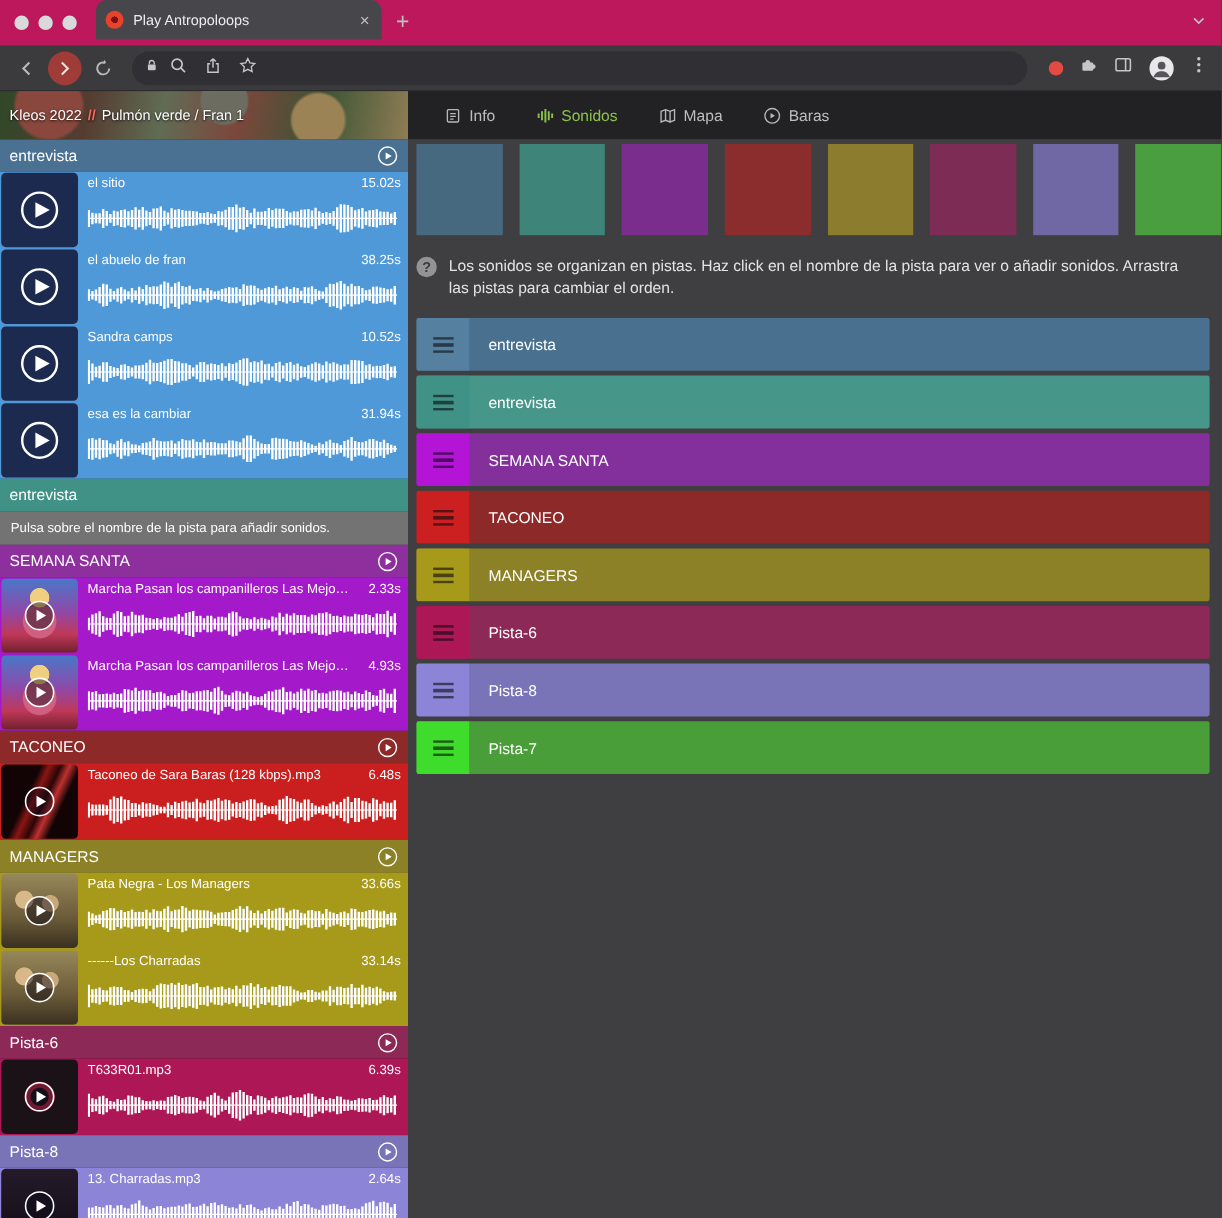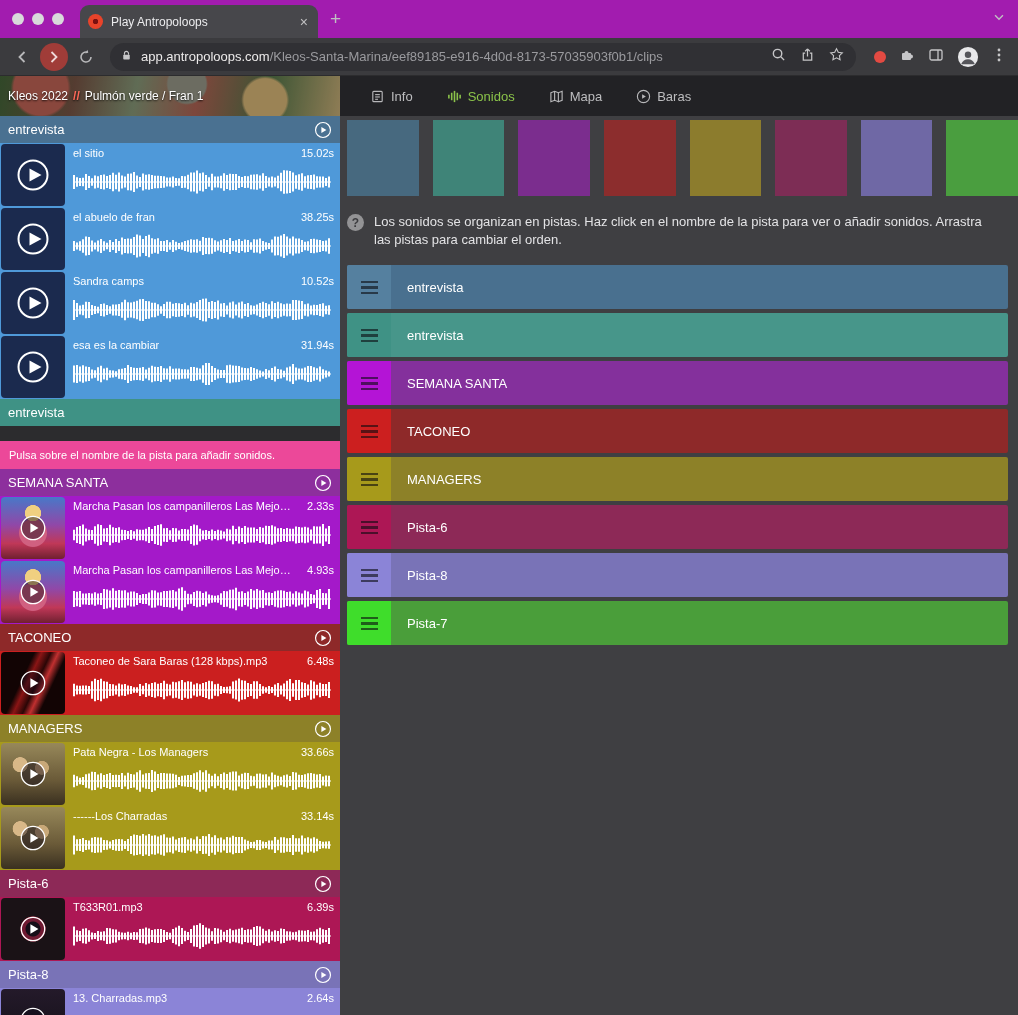--- a/index.html
+++ b/index.html
@@ -1,21 +1,21 @@
 <!DOCTYPE html>
 <html><head>
 <meta charset="utf-8">
 <style>
   *{margin:0;padding:0;box-sizing:border-box}
   html,body{width:1018px;height:1015px;overflow:hidden;background:#3f3f42;
     font-family:"Liberation Sans",sans-serif;}
   .window{width:1018px;height:1015px;position:relative;overflow:hidden}
 
   
-  .tabstrip{height:38px;background:#a21caf;display:flex;align-items:flex-end;position:relative}
+  .tabstrip{height:38px;background:#be185d;display:flex;position:relative}
   .traffic{display:flex;gap:8px;align-items:center;height:38px;padding:0 16px 0 12px}
   .tl-dot{width:12px;height:12px;border-radius:50%;background:#d9d9db;display:inline-block}
   .tab{width:238px;height:33px;background:#47474b;border-radius:9px 9px 0 0;display:flex;align-items:center;
     padding:0 8px;gap:8px}
   .favicon{width:15px;height:15px;border-radius:50%;background:radial-gradient(circle at 50% 50%, #7a1010 0 26%, #e8432a 27%);flex-shrink:0}
   .tab-title{font-size:12px;color:#ececee;flex:1;white-space:nowrap;overflow:hidden}
   .tab-close{color:#c0c0c2;font-size:14px;line-height:1;cursor:default;padding:2px}
   .newtab{color:#c0c0c2;font-size:19px;padding:0 12px;align-self:center;line-height:38px}
   .tab-search{position:absolute;right:12px;top:10px}
 
@@ -148,21 +148,20 @@
           <path d="M9.3 0.8l1 2.8-2.9.8z" fill="#b8b8ba"></path>
         </svg>
     </span>
     <div class="omnibox">
       <span>
         <svg width="13" height="13" viewBox="0 0 16 16">
             <rect x="4" y="7" width="8" height="6" rx="1" fill="#c6c6c8"></rect>
             <path d="M5.5 7V5.5a2.5 2.5 0 0 1 5 0V7" fill="none" stroke="#c6c6c8" stroke-width="1.4"></path>
           </svg>
       </span>
-      <span class="url"><span class="domain">app.antropoloops.com</span><span class="path">/Kleos-Santa-Marina/eef89185-e916-4d0d-8173-57035903f0b1/clips</span></span>
       <span class="omni-icons">
         <span>
           <svg width="15" height="15" viewBox="0 0 16 16">
               <circle cx="7" cy="7" r="4.5" fill="none" stroke="#c6c6c8" stroke-width="1.5"></circle>
               <line x1="10.5" y1="10.5" x2="14" y2="14" stroke="#c6c6c8" stroke-width="1.5"></line>
             </svg>
         </span>
         <span>
           <svg width="15" height="15" viewBox="0 0 16 16" fill="none" stroke="#c6c6c8" stroke-width="1.3">
               <path d="M5.5 6.5H3.5v7.5h9V6.5h-2"></path>
@@ -349,21 +348,21 @@
                   <line x1="0" y1="15" x2="258" y2="15" stroke="#fff" stroke-width="1"></line>
                   <path d="M1 6.6V23.4M4 5.9V24.1M7 7.5V22.5M10 6.3V23.7M13 7.6V22.4M16 7.9V22.1M19 10.4V19.6M22 11.2V18.8M25 8.3V21.7M28 6.8V23.2M31 9.5V20.5M34 8.7V21.3M37 11.3V18.7M40 11.4V18.6M43 12.2V17.8M46 10.2V19.8M49 9.8V20.2M52 9.0V21.0M55 5.9V24.1M58 8.0V22.0M61 8.7V21.3M64 8.9V21.1M67 8.7V21.3M70 8.1V21.9M73 10.6V19.4M76 8.8V21.2M79 6.8V23.2M82 7.8V22.2M85 8.0V22.0M88 7.1V22.9M91 9.2V20.8M94 9.6V20.4M97 7.3V22.7M100 9.8V20.2M103 9.4V20.6M106 9.5V20.5M109 10.3V19.7M112 10.3V19.7M115 10.4V19.6M118 8.0V22.0M121 8.0V22.0M124 8.8V21.2M127 9.6V20.4M130 6.3V23.7M133 4.0V26.0M136 4.0V26.0M139 6.9V23.1M142 8.9V21.1M145 10.6V19.4M148 11.1V18.9M151 11.1V18.9M154 6.2V23.8M157 5.8V24.2M160 6.6V23.4M163 6.7V23.3M166 7.1V22.9M169 8.5V21.5M172 9.0V21.0M175 9.2V20.8M178 7.9V22.1M181 9.1V20.9M184 10.2V19.8M187 11.5V18.5M190 12.4V17.6M193 10.0V20.0M196 11.3V18.7M199 8.9V21.1M202 7.4V22.6M205 10.0V20.0M208 10.4V19.6M211 11.8V18.2M214 8.5V21.5M217 7.5V22.5M220 5.1V24.9M223 8.4V21.6M226 9.4V20.6M229 9.6V20.4M232 8.5V21.5M235 7.1V22.9M238 6.9V23.1M241 8.2V21.8M244 9.3V20.7M247 7.4V22.6M250 10.2V19.8M253 11.6V18.4M256 12.4V17.6" stroke="#fff" stroke-width="2" fill="none"></path>
                 </svg>
               </div>
             </div>
           </div>
         </div>
         <div class="track-header" style="background: rgb(63, 146, 133);">
           <span class="track-header-label">entrevista</span>
         </div>
-        <div class="track-body" style="background: #ec4899; margin-top: 15px;">
+        <div class="track-body" style="background: #737373;">
           <div class="track-empty">Pulsa sobre el nombre de la pista para añadir sonidos.</div>
         </div>
         <div class="track-header" style="background: rgb(141, 47, 157);">
           <span class="track-header-label">SEMANA SANTA</span>
           <span class="head-play">
             <svg viewBox="0 0 20 20">
               <circle cx="10" cy="10" r="8.3" fill="none" stroke="#fff" stroke-width="1.3"></circle>
               <path d="M8.2 6.7l5.6 3.3-5.6 3.3z" fill="#fff"></path>
             </svg>
           </span>

